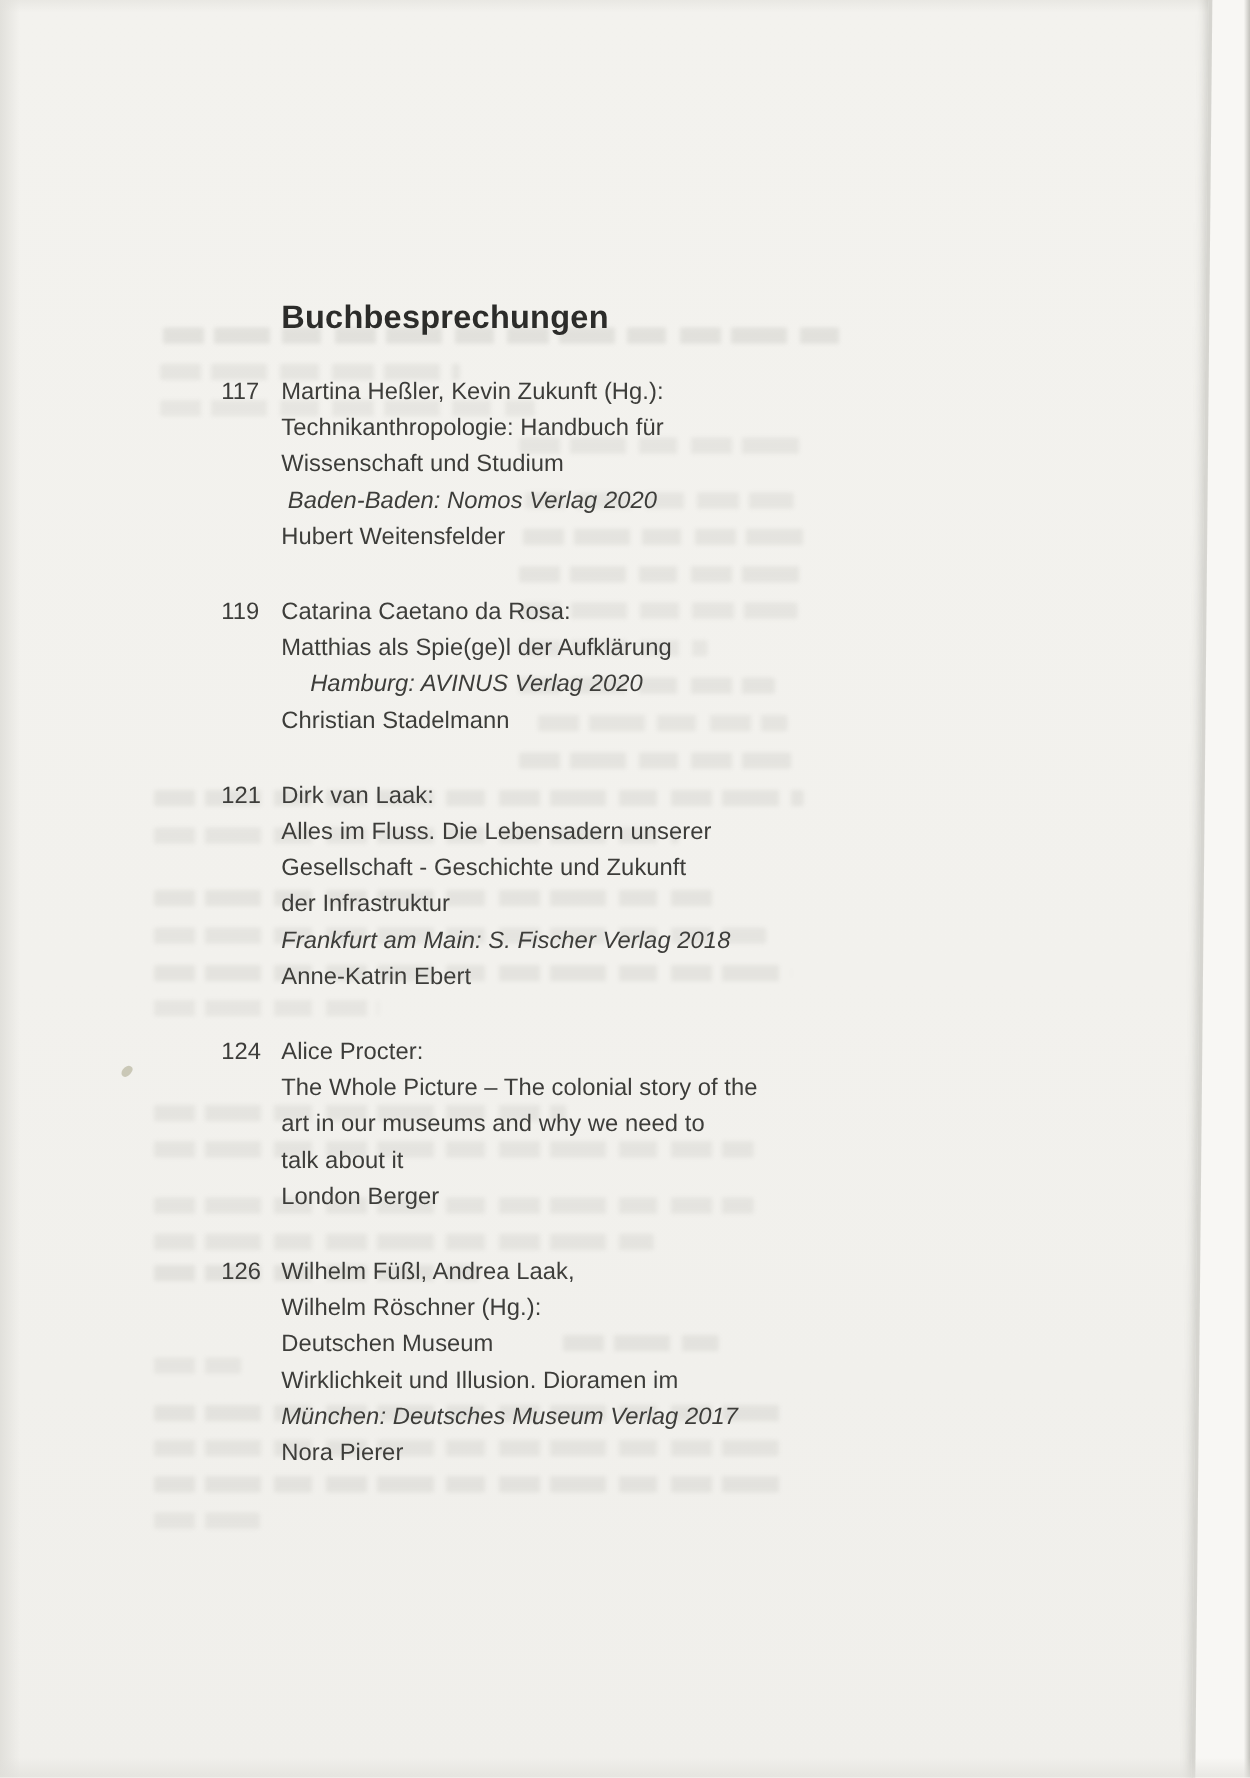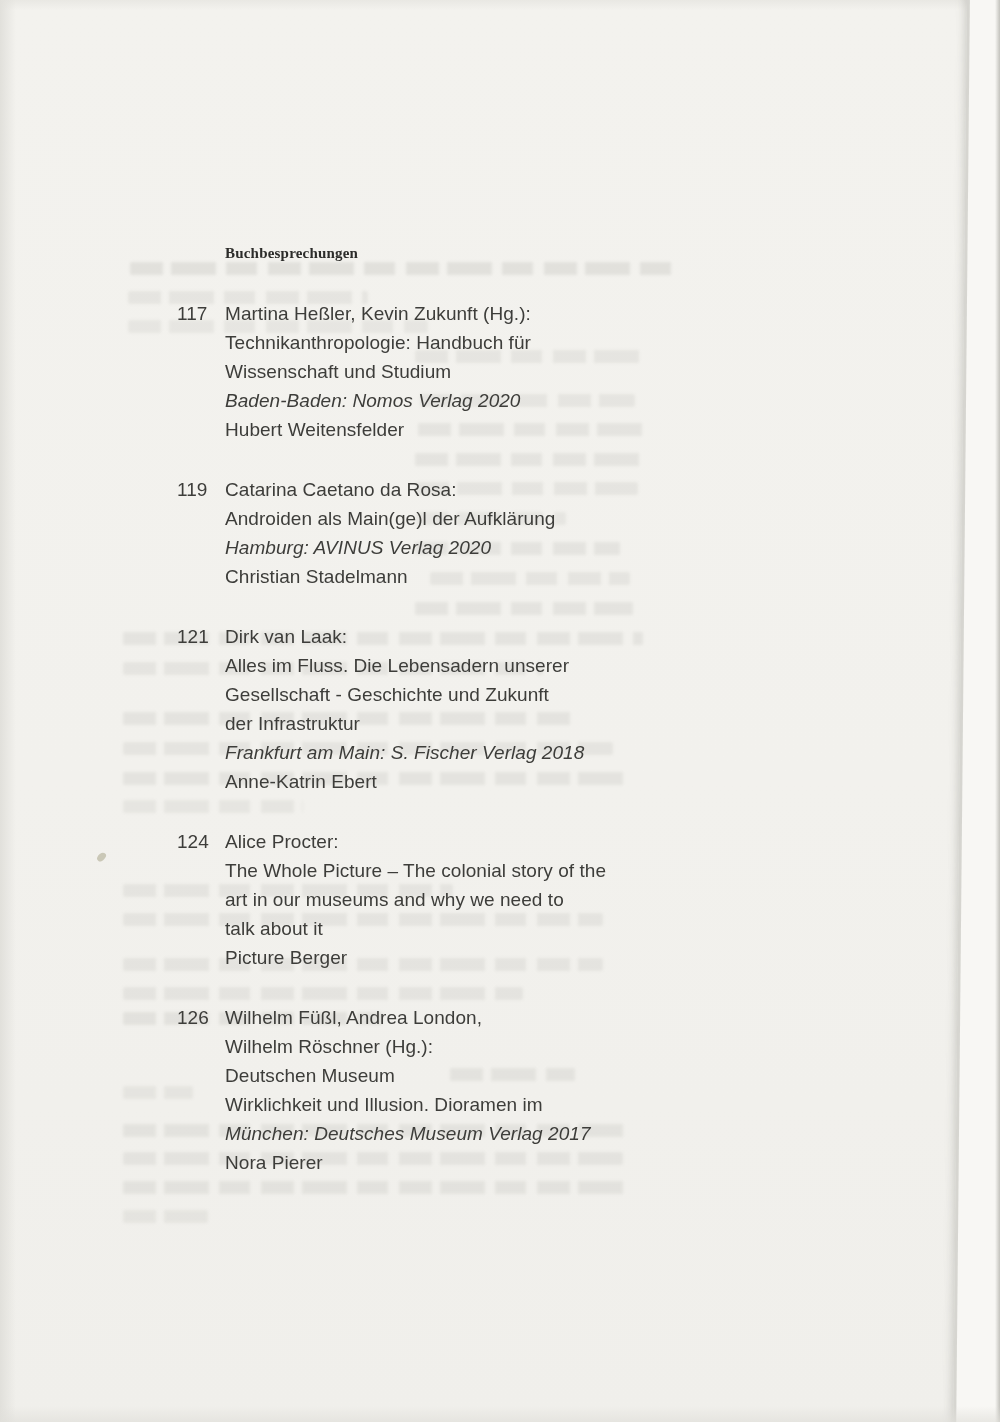--- a/index.html
+++ b/index.html
@@ -58,26 +58,26 @@
   }
 
   
   .content {
     position: absolute; left: 177px; top: 238px; width: 640px;
     color: #3d3d3a;
     font-size: 19px; line-height: 29px; letter-spacing: 0.05px;
   }
   .heading {
     margin: 0 0 31px 48px;
-    font-size: 15px; font-weight: bold; line-height: 30px;
-    color: #2c2c2a; letter-spacing: 0.2px; font-family: Liberation Serif, serif;
+    font-size: 26px; font-weight: bold; line-height: 30px;
+    color: #2c2c2a; letter-spacing: 0.2px;
   }
   .entry { display: flex; margin-bottom: 31px; }
   .pagenum { width: 48px; flex-shrink: 0; }
-  .line.italic { font-style: italic; }
+  .line.italic { font-style: italic; text-align: center; }
 </style>
 </head>
 <body>
 
 <div class="scan">
 
   <div>
     <div class="bleed" style="top:262px;left:130px;width:550px;opacity:.16"></div>
     <div class="bleed" style="top:291px;left:128px;width:240px;opacity:.12"></div>
     <div class="bleed" style="top:320px;left:128px;width:300px;opacity:.11"></div>
@@ -120,21 +120,21 @@
         <div class="line">Wissenschaft und Studium</div>
         <div class="line italic">Baden-Baden: Nomos Verlag 2020</div>
         <div class="line">Hubert Weitensfelder</div>
       </div>
     </div>
 
     <div class="entry">
       <div class="pagenum">119</div>
       <div class="lines">
         <div class="line">Catarina Caetano da Rosa:</div>
-        <div class="line">Androiden als Main(ge)l der Aufklärung</div>
+        <div class="line">Matthias als Spie(ge)l der Aufklärung</div>
         <div class="line italic">Hamburg: AVINUS Verlag 2020</div>
         <div class="line">Christian Stadelmann</div>
       </div>
     </div>
 
     <div class="entry">
       <div class="pagenum">121</div>
       <div class="lines">
         <div class="line">Dirk van Laak:</div>
         <div class="line">Alles im Fluss. Die Lebensadern unserer</div>
@@ -145,28 +145,28 @@
       </div>
     </div>
 
     <div class="entry">
       <div class="pagenum">124</div>
       <div class="lines">
         <div class="line">Alice Procter:</div>
         <div class="line">The Whole Picture – The colonial story of the</div>
         <div class="line">art in our museums and why we need to</div>
         <div class="line">talk about it</div>
-        <div class="line">Picture Berger</div>
+        <div class="line">London Berger</div>
       </div>
     </div>
 
     <div class="entry">
       <div class="pagenum">126</div>
       <div class="lines">
-        <div class="line">Wilhelm Füßl, Andrea London,</div>
+        <div class="line">Wilhelm Füßl, Andrea Laak,</div>
         <div class="line">Wilhelm Röschner (Hg.):</div>
         <div class="line">Deutschen Museum</div>
         <div class="line">Wirklichkeit und Illusion. Dioramen im</div>
         <div class="line italic">München: Deutsches Museum Verlag 2017</div>
         <div class="line">Nora Pierer</div>
       </div>
     </div>
   </div>
 
   <div class="left-shade"></div>

